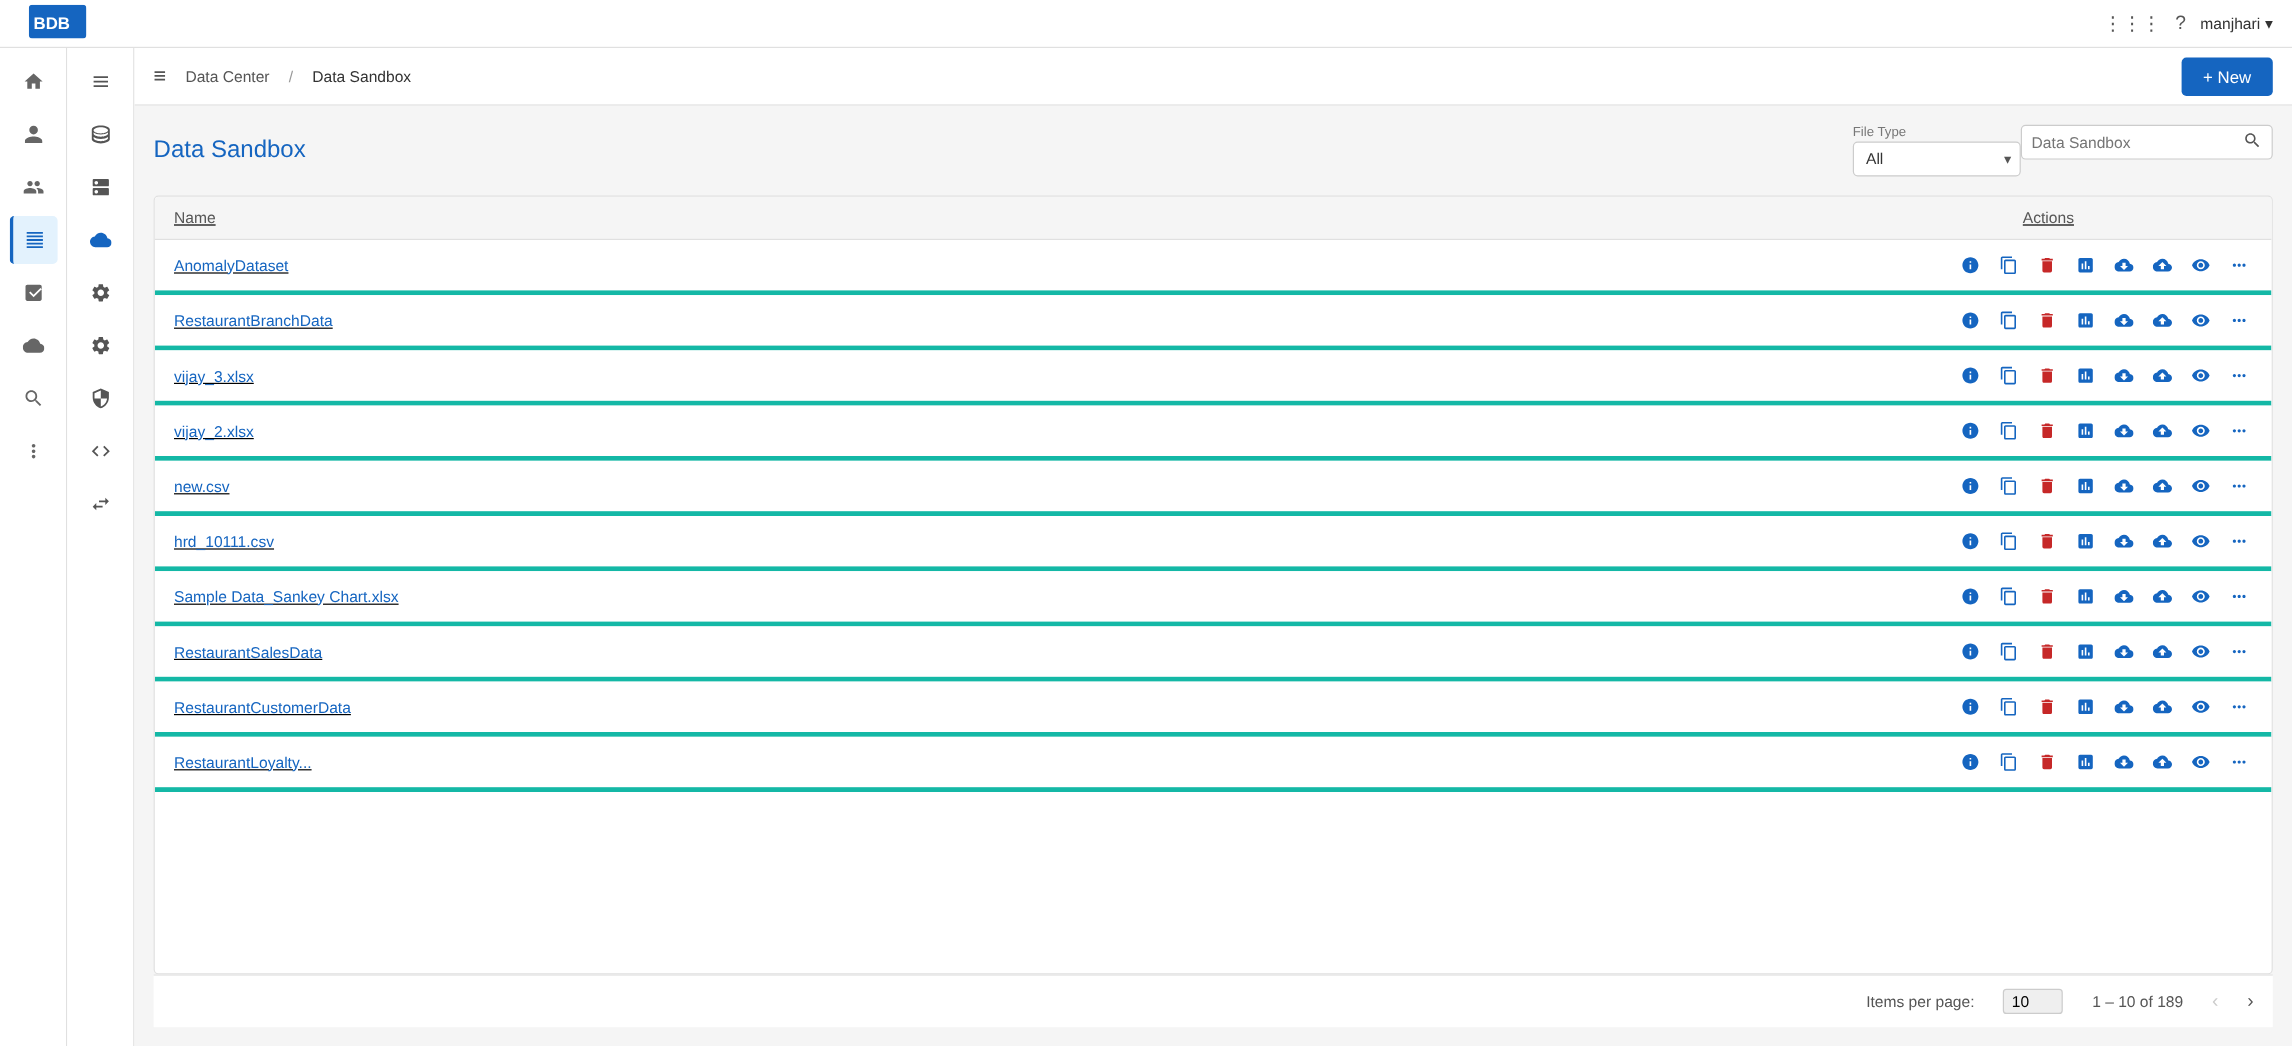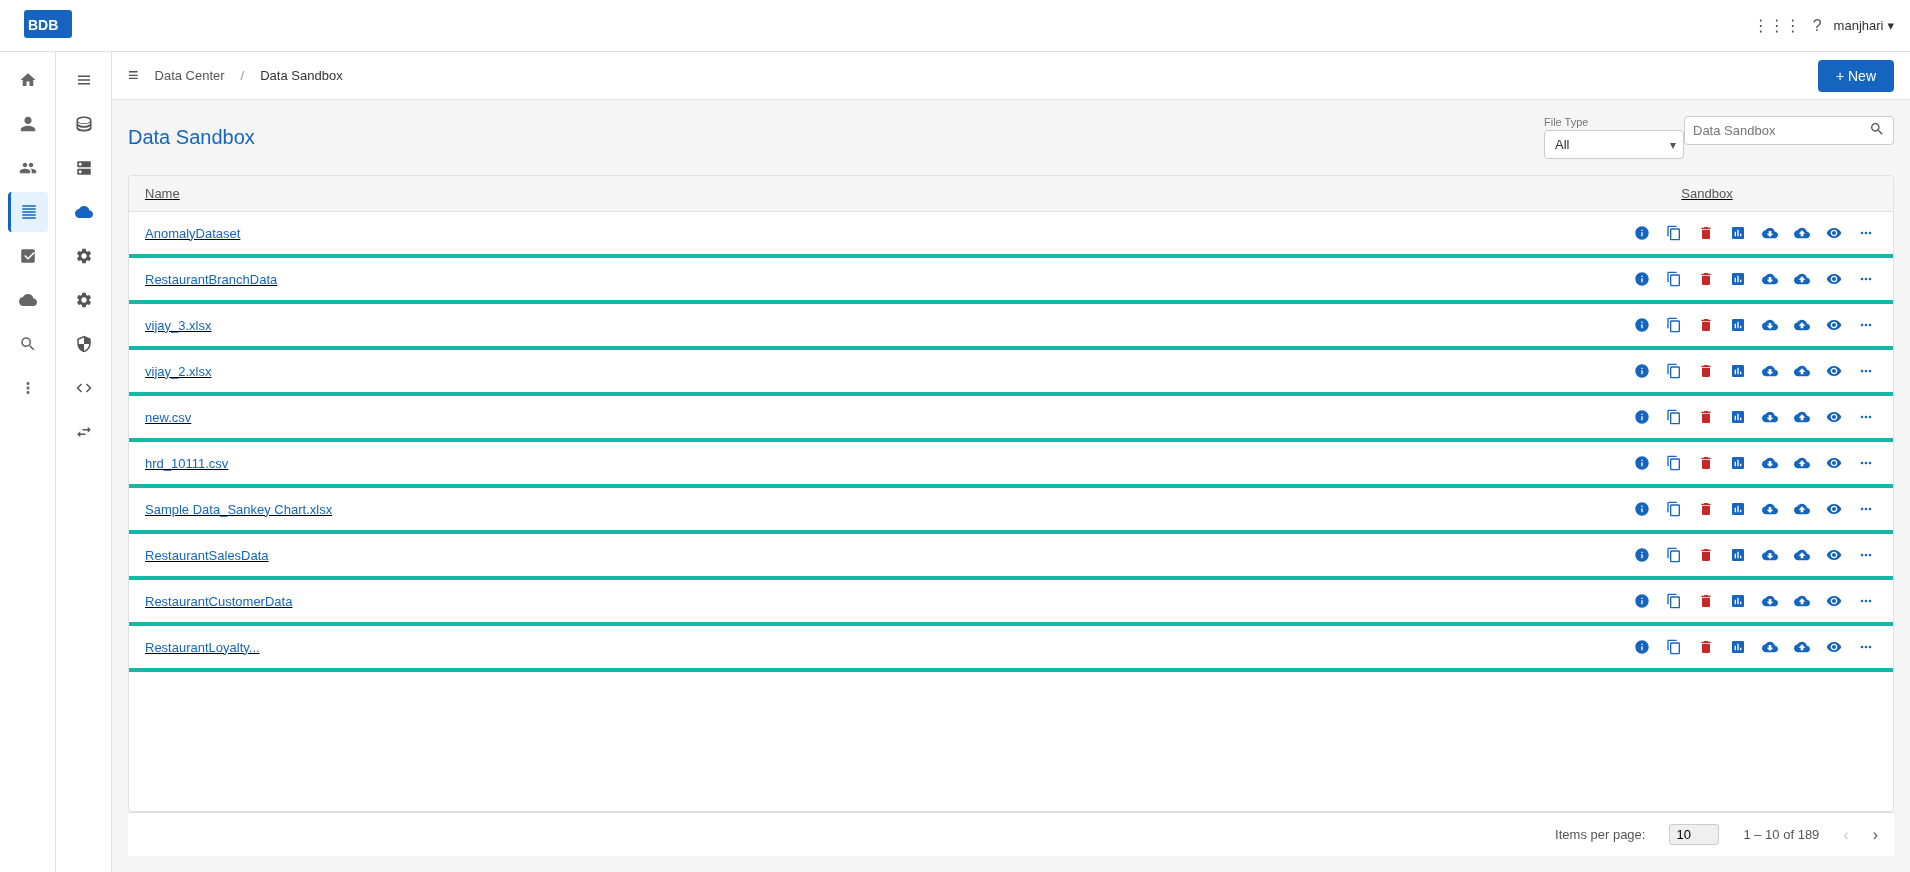--- a/index.html
+++ b/index.html
@@ -1,20 +1,20 @@
 <!DOCTYPE html>
 <html><head>
   <meta charset="utf-8">
   <style>
     * { box-sizing: border-box; margin: 0; padding: 0; }
     body { font-family: 'Segoe UI', Arial, sans-serif; font-size: 13px; background: #f5f5f5; display: flex; flex-direction: column; height: 872px; overflow: hidden; }
 
     
     .top-bar {
-      height: 52px;
+      height: 40px;
       background: #fff;
       border-bottom: 1px solid #e0e0e0;
       display: flex;
       align-items: center;
       justify-content: flex-end;
       padding: 0 16px;
       gap: 12px;
       flex-shrink: 0;
     }
     .top-bar-logo {
@@ -413,21 +413,21 @@
                   <path d="M15.5 14h-.79l-.28-.27C15.41 12.59 16 11.11 16 9.5 16 5.91 13.09 3 9.5 3S3 5.91 3 9.5 5.91 16 9.5 16c1.61 0 3.09-.59 4.23-1.57l.27.28v.79l5 4.99L20.49 19l-4.99-5zm-6 0C7.01 14 5 11.99 5 9.5S7.01 5 9.5 5 14 7.01 14 9.5 11.99 14 9.5 14z"></path>
                 </svg>
             </span>
           </div>
         </div>
       </div>
 
       <div class="data-table">
         <div class="table-header">
           <span class="col-header">Name</span>
-          <span class="col-header" style="text-align:center;">Sandbox</span>
+          <span class="col-header" style="text-align:center;">Actions</span>
         </div>
         <div class="table-body" id="table-body">
         <div class="table-row">
               <span class="row-name">AnomalyDataset</span>
               <div class="row-actions">
     <span class="action-icon" title="Info">
       <svg class="svg-icon-sm" viewBox="0 0 24 24" fill="#1565c0">
                     <path d="M12 2C6.48 2 2 6.48 2 12s4.48 10 10 10 10-4.48 10-10S17.52 2 12 2zm1 15h-2v-6h2v6zm0-8h-2V7h2v2z"></path>
                   </svg>
     </span>

